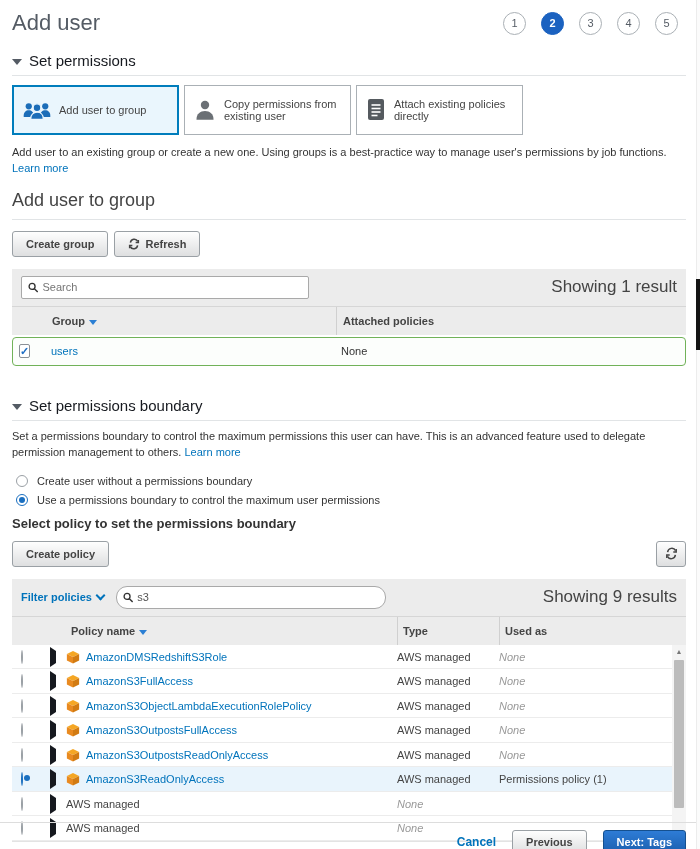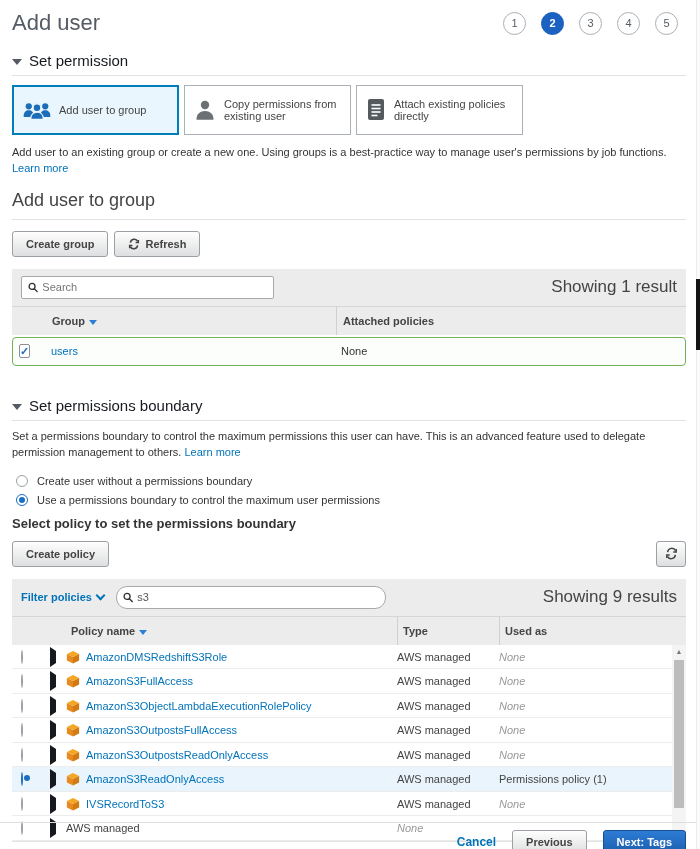--- a/index.html
+++ b/index.html
@@ -128,21 +128,21 @@
     <div class="steps">
         <div class="step">1</div>
         <div class="step active">2</div>
         <div class="step">3</div>
         <div class="step">4</div>
         <div class="step">5</div>
       </div>
   </div>
 
   <div class="section-h">
-    <span class="caret-down"></span><span>Set permission</span>
+    <span class="caret-down"></span><span>Set permissions</span>
   </div>
 
   <div class="cards">
     <div class="card selected">
       <span class="cicon">
         <svg width="30" height="22" viewBox="0 0 32 24">
             <g fill="#1b6db8">
               <circle cx="7" cy="8" r="3.4"></circle>
               <path d="M1.5 18c0-3.4 2.4-5.6 5.5-5.6S12.5 14.6 12.5 18v1.6h-11z"></path>
               <circle cx="25" cy="8" r="3.4"></circle>
@@ -197,21 +197,21 @@
             <path d="M2.2 13.5V9.9h3.6"></path>
             <path d="M3.2 6.2a5.2 5.2 0 0 1 9.8-1.7M12.8 9.8a5.2 5.2 0 0 1-9.8 1.7"></path>
           </svg>
       </span>
       <span>Refresh</span>
     </button>
   </div>
 
   <div class="tbl">
     <div class="tbl-band">
-      <div class="search-box" style="width:253px;">
+      <div class="search-box" style="width:288px;">
         <svg width="11" height="11" viewBox="0 0 14 14">
             <circle cx="5.5" cy="5.5" r="4" fill="none" stroke="#333" stroke-width="1.8"></circle>
             <line x1="8.6" y1="8.6" x2="13" y2="13" stroke="#333" stroke-width="1.8"></line>
           </svg>
         <input type="text" placeholder="Search" style="">
       </div>
       <div class="showing">Showing 1 result</div>
     </div>
     <div class="g-head">
       <div></div>
@@ -372,28 +372,20 @@
             </svg>
             <a class="link row-name">AmazonS3ReadOnlyAccess</a>
           </div>
           <div class="p-type row-type">AWS managed</div>
           <div class="p-used row-used">Permissions policy (1)</div>
           <div></div>
         </div>
         <div class="p-row">
           <div><span class="radio" style="margin-left:9px;"></span></div>
           <div><span class="expand"></span></div>
-          <div class="p-name">
-            <svg width="14" height="14" viewBox="0 0 16 16">
-              <polygon points="8,1 15,4.5 8,8 1,4.5" fill="#f5a623"></polygon>
-              <polygon points="1,4.5 8,8 8,15.5 1,12" fill="#e98a20"></polygon>
-              <polygon points="15,4.5 8,8 8,15.5 15,12" fill="#d27b12"></polygon>
-            </svg>
-            <a class="link row-name">IVSRecordToS3</a>
-          </div>
           <div class="p-type row-type">AWS managed</div>
           <div class="p-used row-used none">None</div>
           <div></div>
         </div>
         <div class="p-row">
           <div><span class="radio" style="margin-left:9px;"></span></div>
           <div><span class="expand"></span></div>
           <div class="p-type row-type">AWS managed</div>
           <div class="p-used row-used none">None</div>
           <div></div>

